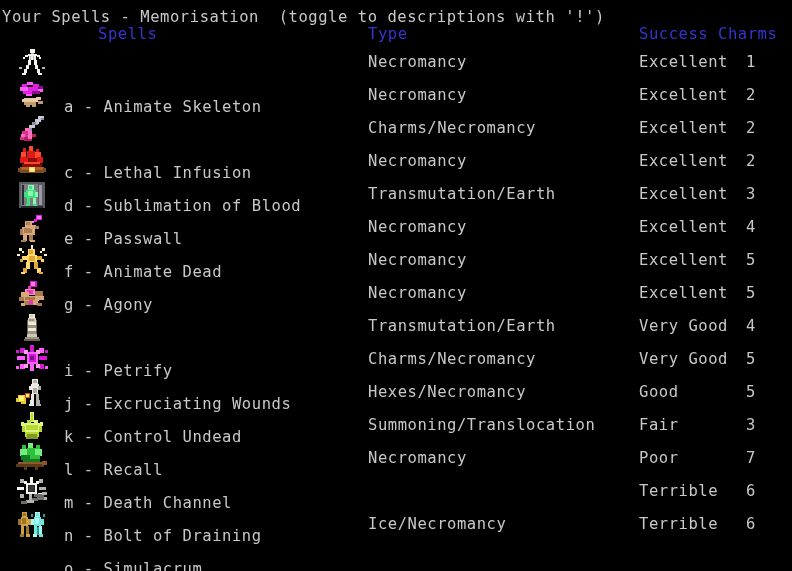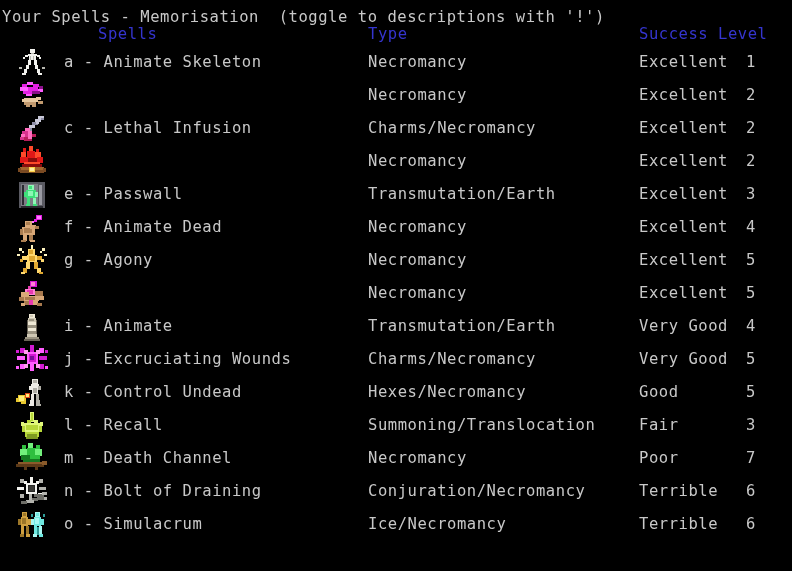--- a/index.html
+++ b/index.html
@@ -69,21 +69,21 @@
   }
   .cell {
     position: absolute;
     top: 6px;
     font-size: 15.5px;
     line-height: 18px;
     letter-spacing: 0.55px;
     color: #c8c8c8;
     white-space: pre;
   }
-  .cell.name    { left: 64px; }
+  .cell.name    { left: 64px; margin-top: 45px; }
   .cell.type    { left: 368px; }
   .cell.success { left: 639px; }
   .cell.level   { left: 726px; width: 30px; text-align: right; }
 
   
   .icon-tile {
     position: absolute;
     left: 16px;
     top: 0px;
     width: 32px;
@@ -96,21 +96,21 @@
 <body>
 
 <div id="screen">
 
   <div class="title-line">Your Spells - Memorisation  (toggle to descriptions with '!')</div>
 
   <div class="header-row">
     <div class="col-head spells">Spells</div>
     <div class="col-head type">Type</div>
     <div class="col-head success">Success</div>
-    <div class="col-head level">Level</div>
+    <div class="col-head level">Charms</div>
   </div>
 
   <div id="rows">
       <div class="spell-row">
         <div class="icon-tile">
           <svg width="32" height="32" viewBox="0 0 32 32" shape-rendering="crispEdges">
             <rect x="14" y="2" width="5" height="4" fill="#f2f2ee"></rect>
             <rect x="15" y="6" width="3" height="1" fill="#b8b8b0"></rect>
             <rect x="12" y="7" width="9" height="2" fill="#f2f2ee"></rect>
             <rect x="13" y="9" width="7" height="4" fill="#f2f2ee"></rect>
@@ -202,20 +202,21 @@
             <rect x="8" y="16" width="16" height="4" fill="#ff4a2a"></rect>
             <rect x="6" y="18" width="20" height="3" fill="#8a0c0c"></rect>
             <rect x="4" y="21" width="24" height="5" fill="#a3652e"></rect>
             <rect x="4" y="24" width="24" height="3" fill="#7a4a22"></rect>
             <rect x="13" y="21" width="6" height="5" fill="#ffd24a"></rect>
             <rect x="14" y="22" width="4" height="3" fill="#fff0a0"></rect>
             <rect x="2" y="22" width="3" height="4" fill="#7a4a22"></rect>
             <rect x="27" y="22" width="3" height="4" fill="#7a4a22"></rect>
           </svg>
         </div>
+        <div class="cell name">d - Sublimation of Blood</div>
         <div class="cell type">Necromancy</div>
         <div class="cell success">Excellent</div>
         <div class="cell level">2</div>
       </div>
       <div class="spell-row">
         <div class="icon-tile">
           <svg width="32" height="32" viewBox="0 0 32 32" shape-rendering="crispEdges">
             <rect x="3" y="3" width="26" height="26" fill="#5a5a62"></rect>
             <rect x="5" y="5" width="22" height="22" fill="#7d7d85"></rect>
             <rect x="22" y="4" width="6" height="24" fill="#5a5a62"></rect>
@@ -331,21 +332,21 @@
             <rect x="12" y="14" width="8" height="3" fill="#9b9482"></rect>
             <rect x="12" y="17" width="8" height="3" fill="#efe9d6"></rect>
             <rect x="12" y="20" width="8" height="3" fill="#9b9482"></rect>
             <rect x="11" y="23" width="10" height="3" fill="#cfc8b4"></rect>
             <rect x="9" y="26" width="14" height="3" fill="#9b9482"></rect>
             <rect x="8" y="28" width="16" height="2" fill="#6a6458"></rect>
             <rect x="11" y="9" width="1" height="14" fill="#6a6458"></rect>
             <rect x="20" y="9" width="1" height="14" fill="#6a6458"></rect>
           </svg>
         </div>
-        <div class="cell name">i - Animate</div>
+        <div class="cell name">i - Petrify</div>
         <div class="cell type">Transmutation/Earth</div>
         <div class="cell success">Very Good</div>
         <div class="cell level">4</div>
       </div>
       <div class="spell-row">
         <div class="icon-tile">
           <svg width="32" height="32" viewBox="0 0 32 32" shape-rendering="crispEdges">
             <rect x="11" y="8" width="11" height="12" fill="#ff5cff"></rect>
             <rect x="13" y="10" width="7" height="8" fill="#d21ad2"></rect>
             <rect x="14" y="12" width="4" height="4" fill="#7a0f9a"></rect>
@@ -468,21 +469,20 @@
             <rect x="18" y="18" width="10" height="3" fill="#6e6e68"></rect>
             <rect x="26" y="16" width="5" height="3" fill="#b4b4ae"></rect>
             <rect x="26" y="21" width="5" height="3" fill="#b4b4ae"></rect>
             <rect x="21" y="21" width="7" height="3" fill="#6e6e68"></rect>
             <rect x="16" y="22" width="6" height="3" fill="#6e6e68"></rect>
             <rect x="10" y="24" width="8" height="3" fill="#b4b4ae"></rect>
             <rect x="5" y="25" width="6" height="3" fill="#6e6e68"></rect>
           </svg>
         </div>
         <div class="cell name">n - Bolt of Draining</div>
-        <div class="cell type">Conjuration/Necromancy</div>
         <div class="cell success">Terrible</div>
         <div class="cell level">6</div>
       </div>
       <div class="spell-row">
         <div class="icon-tile">
           <svg width="32" height="32" viewBox="0 0 32 32" shape-rendering="crispEdges">
             <rect x="6" y="3" width="5" height="5" fill="#cfa040"></rect>
             <rect x="7" y="4" width="3" height="3" fill="#9c7628"></rect>
             <rect x="5" y="8" width="7" height="9" fill="#cfa040"></rect>
             <rect x="6" y="9" width="4" height="6" fill="#9c7628"></rect>

